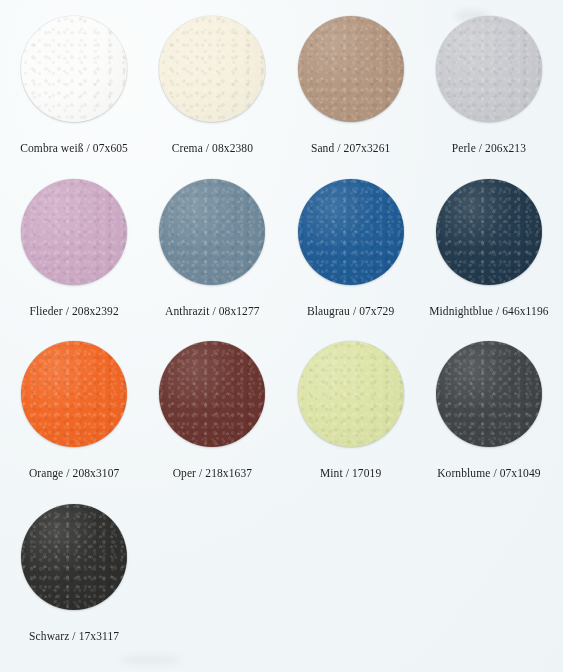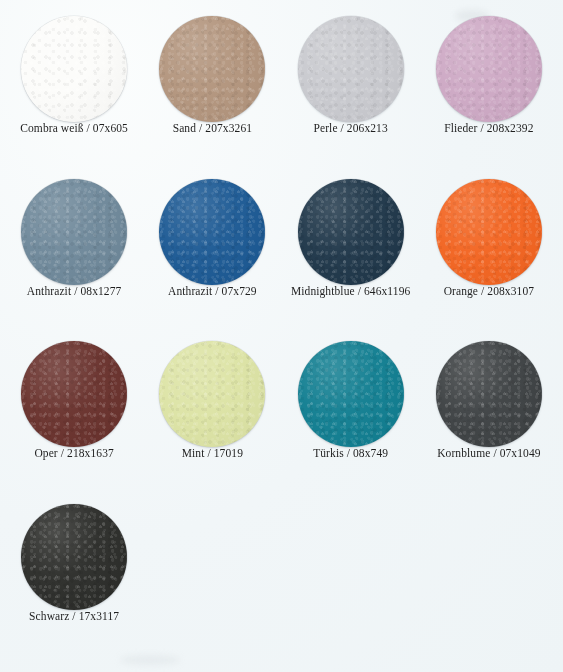--- a/index.html
+++ b/index.html
@@ -84,20 +84,21 @@
   .swatch-disc::before {
     content: "";
     position: absolute;
     inset: 0;
     border-radius: 50%;
     background: radial-gradient(ellipse at 33% 26%, rgba(255,255,255,0.16) 0%, rgba(255,255,255,0.04) 42%, rgba(0,0,0,0.035) 100%);
     pointer-events: none;
   }
 
   .swatch-label {
+    margin-top: 20px;
     font-size: 11.5px;
     line-height: 1.1;
     color: #1f1f1f;
     text-align: center;
     white-space: nowrap;
     letter-spacing: 0.1px;
   }
 
   
   .paper-blemish {
@@ -116,20 +117,26 @@
 
   <div class="swatch-grid">
 
     <div class="swatch-cell">
       <div class="swatch-disc-wrap">
         <div class="swatch-disc" style="background-color: rgb(252, 252, 250);"></div>
       </div>
       <div class="swatch-label">Combra weiß / 07x605</div>
     </div>
 
+    <div class="swatch-cell">
+      <div class="swatch-disc-wrap">
+        <div class="swatch-disc" style="background-color: rgb(246, 240, 221);"></div>
+      </div>
+      <div class="swatch-label">Crema / 08x2380</div>
+    </div>
 
     <div class="swatch-cell">
       <div class="swatch-disc-wrap">
         <div class="swatch-disc" style="background-color: rgb(178, 148, 124);"></div>
       </div>
       <div class="swatch-label">Sand / 207x3261</div>
     </div>
 
     <div class="swatch-cell">
       <div class="swatch-disc-wrap">
@@ -149,21 +156,21 @@
       <div class="swatch-disc-wrap">
         <div class="swatch-disc" style="background-color: rgb(109, 135, 153);"></div>
       </div>
       <div class="swatch-label">Anthrazit / 08x1277</div>
     </div>
 
     <div class="swatch-cell">
       <div class="swatch-disc-wrap">
         <div class="swatch-disc" style="background-color: rgb(26, 88, 147);"></div>
       </div>
-      <div class="swatch-label">Anthrazit / 07x729</div>
+      <div class="swatch-label">Blaugrau / 07x729</div>
     </div>
 
     <div class="swatch-cell">
       <div class="swatch-disc-wrap">
         <div class="swatch-disc" style="background-color: rgb(29, 53, 72);"></div>
       </div>
       <div class="swatch-label">Midnightblue / 646x1196</div>
     </div>
 
 
@@ -182,26 +189,20 @@
       <div class="swatch-label">Oper / 218x1637</div>
     </div>
 
     <div class="swatch-cell">
       <div class="swatch-disc-wrap">
         <div class="swatch-disc" style="background-color: rgb(220, 227, 164);"></div>
       </div>
       <div class="swatch-label">Mint / 17019</div>
     </div>
 
-    <div class="swatch-cell">
-      <div class="swatch-disc-wrap">
-        <div class="swatch-disc" style="background-color: rgb(15, 125, 144);"></div>
-      </div>
-      <div class="swatch-label">Türkis / 08x749</div>
-    </div>
 
     <div class="swatch-cell">
       <div class="swatch-disc-wrap">
         <div class="swatch-disc" style="background-color: rgb(60, 64, 66);"></div>
       </div>
       <div class="swatch-label">Kornblume / 07x1049</div>
     </div>
 
     <div class="swatch-cell">
       <div class="swatch-disc-wrap">

